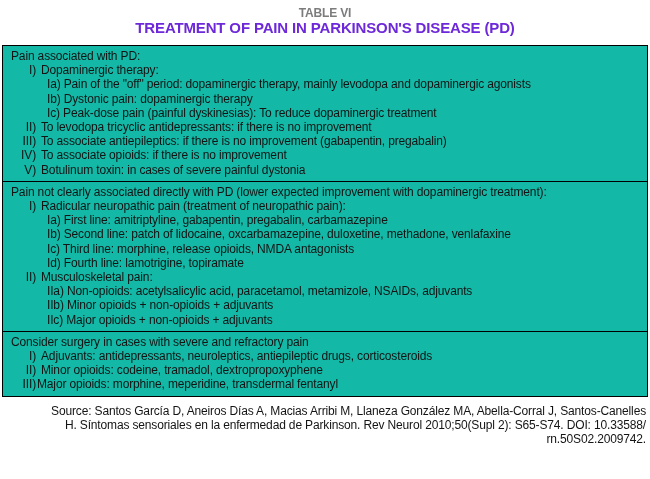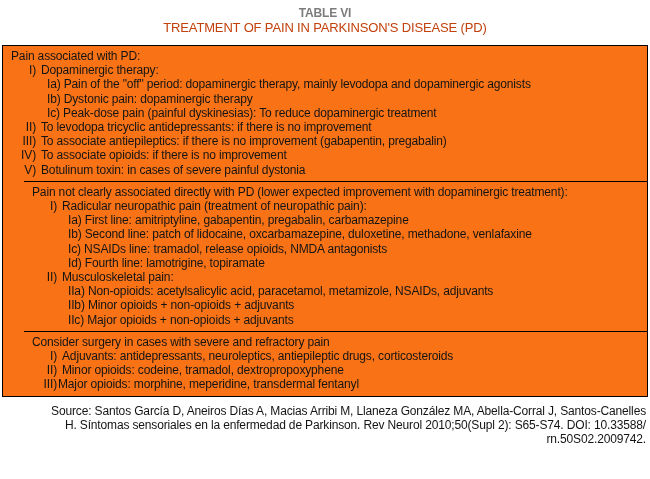--- a/index.html
+++ b/index.html
@@ -10,29 +10,29 @@
     font-family: "Liberation Sans", "DejaVu Sans", sans-serif;
     font-size: 12px;
     color: #141414;
     letter-spacing: -0.15px;
     overflow: hidden;
   }
   .page { width: 650px; height: 478px; position: relative; }
 
   .title-block { text-align: center; padding-top: 6px; line-height: 14px; }
   .title-label { color: #7c7c7c; font-weight: 700; font-size: 12px; }
-  .title-sub { color: #c2410c; font-weight: 400; font-size: 13px; margin-top: 1px; }
+  .title-sub { color: #6d28d9; font-weight: 700; font-size: 15px; margin-top: 1px; }
 
   .table-box {
     margin: 10px 2px 0 2px;
     border: 1.5px solid #000000;
-    background: #f97316;
+    background: #14b8a6;
   }
   .section { padding: 3px 6px 4px 7px; }
-  .section + .section { border-top: 1.5px solid #000000; margin-left: 21px; }
+  .section + .section { border-top: 1.5px solid #000000; }
 
   .row { line-height: 14.2px; white-space: nowrap; }
   .row.header { padding-left: 1px; }
   .row.num-row { display: flex; }
   .row.num-row .num {
     width: 26px; flex: 0 0 26px;
     text-align: right;
   }
   .row.num-row .txt { margin-left: 5px; }
   .row.num-row.tight .txt { margin-left: 1px; text-align: center; }
@@ -82,21 +82,21 @@
         </div>
       </div>
       <div class="section">
         <div class="row header">Pain not clearly associated directly with PD (lower expected improvement with dopaminergic treatment):</div>
         <div class="row num-row">
           <span class="num">I)</span>
           <span class="txt">Radicular neuropathic pain (treatment of neuropathic pain):</span>
         </div>
         <div class="row sub">Ia) First line: amitriptyline, gabapentin, pregabalin, carbamazepine</div>
         <div class="row sub">Ib) Second line: patch of lidocaine, oxcarbamazepine, duloxetine, methadone, venlafaxine</div>
-        <div class="row sub">Ic) NSAIDs line: tramadol, release opioids, NMDA antagonists</div>
+        <div class="row sub">Ic) Third line: morphine, release opioids, NMDA antagonists</div>
         <div class="row sub">Id) Fourth line: lamotrigine, topiramate</div>
         <div class="row num-row">
           <span class="num">II)</span>
           <span class="txt">Musculoskeletal pain:</span>
         </div>
         <div class="row sub">IIa) Non-opioids: acetylsalicylic acid, paracetamol, metamizole, NSAIDs, adjuvants</div>
         <div class="row sub">IIb) Minor opioids + non-opioids + adjuvants</div>
         <div class="row sub">IIc) Major opioids + non-opioids + adjuvants</div>
       </div>
       <div class="section">

